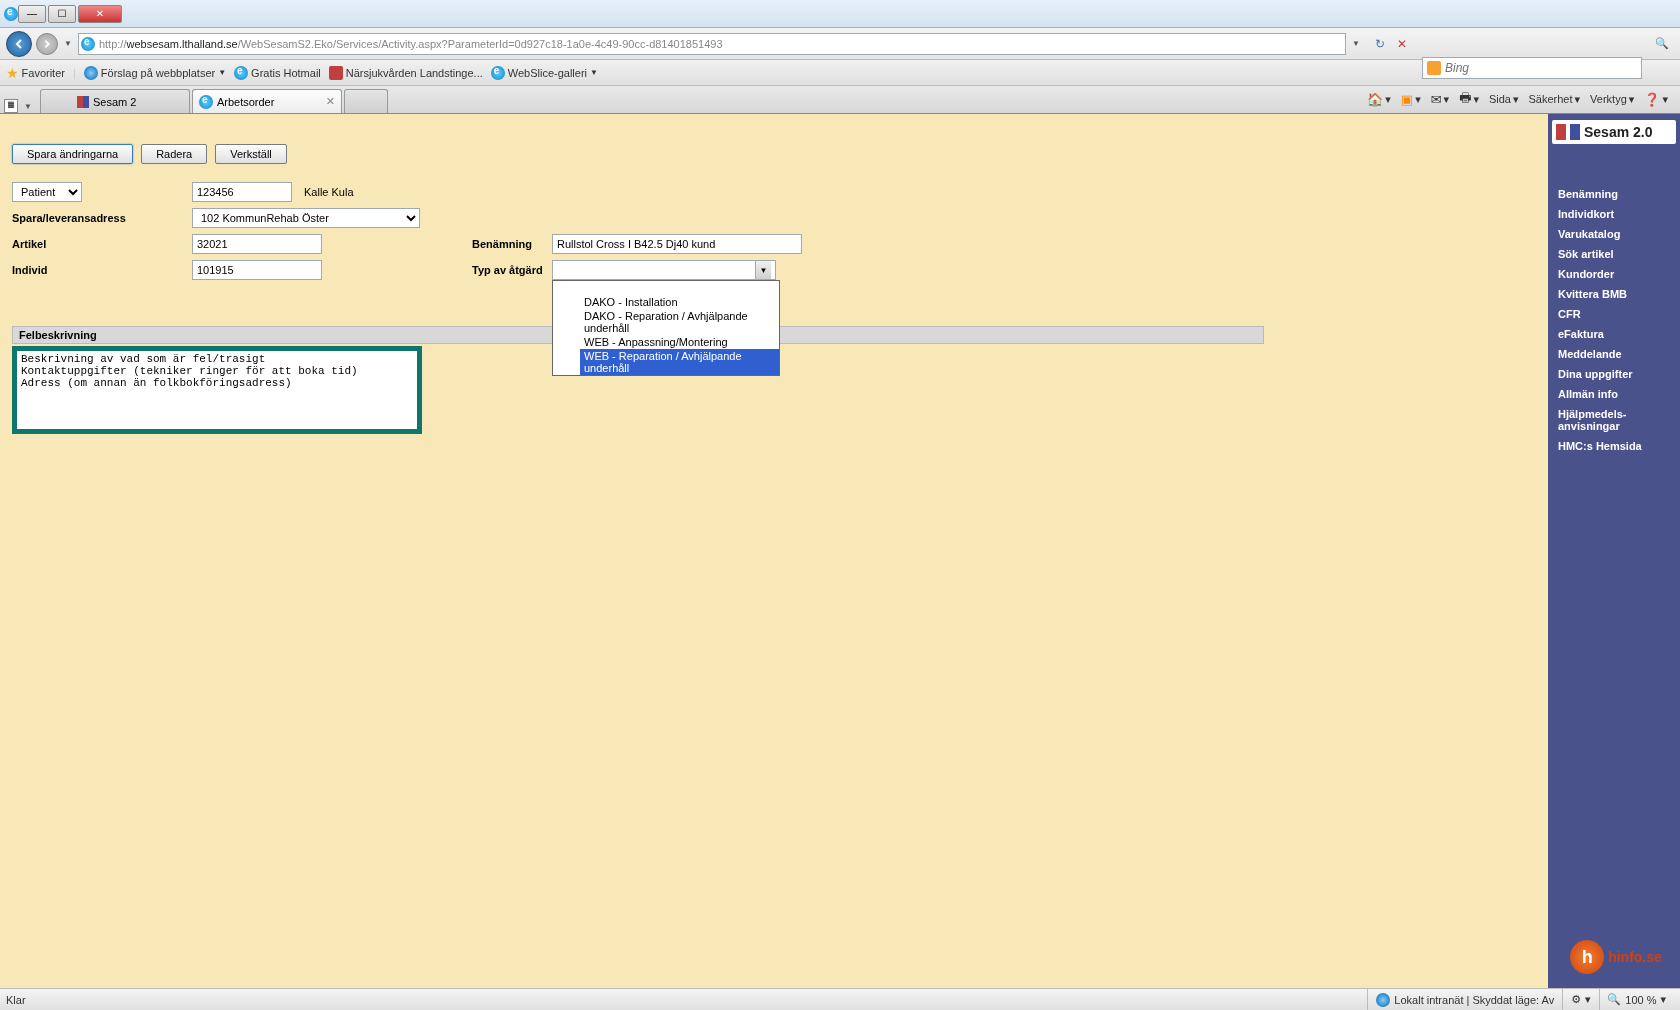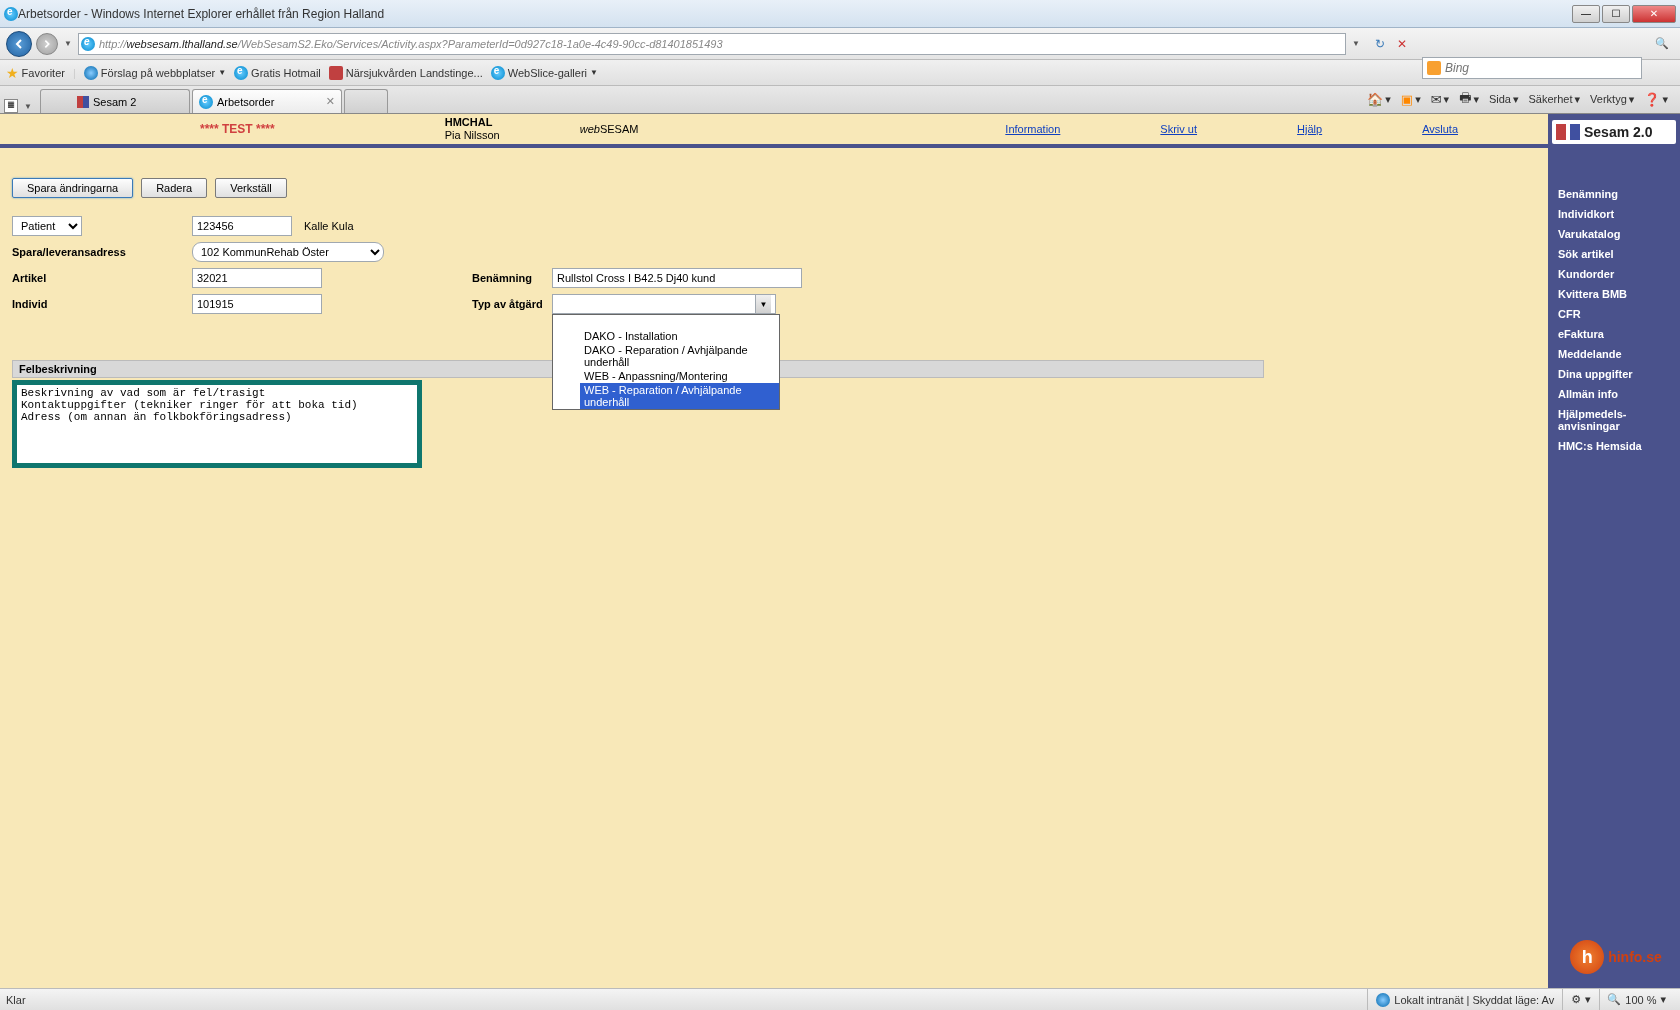--- a/index.html
+++ b/index.html
@@ -12,21 +12,21 @@
 .winbtn { width: 28px; height: 18px; border: 1px solid #888; border-radius: 2px; display: flex; align-items: center; justify-content: center; font-size: 10px; cursor: pointer; }
 .winbtn.min { background: linear-gradient(#f0f0f0, #d0d0d0); }
 .winbtn.max { background: linear-gradient(#f0f0f0, #d0d0d0); }
 .winbtn.close { background: linear-gradient(#e88, #c33); color: #fff; width: 44px; }
 
 
 .navbar { height: 32px; background: linear-gradient(#f4f4f4, #e4e4e4); display: flex; align-items: center; padding: 0 6px; border-bottom: 1px solid #bbb; gap: 4px; }
 .navbtn { width: 26px; height: 26px; border-radius: 50%; background: radial-gradient(#5a9ed8, #2060a0); border: 1px solid #1a4a7a; display: flex; align-items: center; justify-content: center; color: #fff; cursor: pointer; }
 .navbtn.fwd { background: radial-gradient(#d0d0d0, #a0a0a0); border-color: #888; width: 22px; height: 22px; }
 .dropdown-arrow { font-size: 8px; color: #555; cursor: pointer; padding: 0 2px; }
-.addrbar { flex: 1; height: 22px; border: 1px solid #a0a8b0; background: #fff; display: flex; align-items: center; padding: 0 2px; font-style: italic; }
+.addrbar { flex: 1; height: 22px; border: 1px solid #a0a8b0; background: #fff; display: flex; align-items: center; padding: 0 2px; }
 .addr-btns { display: flex; align-items: center; gap: 2px; margin-left: 4px; }
 .addr-ico { width: 20px; height: 20px; display: flex; align-items: center; justify-content: center; cursor: pointer; font-size: 12px; }
 .refresh { color: #3a7ab8; }
 .stop { color: #c33; }
 .searchbar { width: 220px; height: 22px; border: 1px solid #a0a8b0; background: #fff; display: flex; align-items: center; padding: 0 4px; margin-left: 6px; margin-top: 48px; }
 .searchbar .bing-icon { width: 14px; height: 14px; background: #f8a030; border-radius: 2px; margin-right: 4px; }
 .searchbar input { border: none; flex: 1; font-size: 12px; outline: none; font-style: italic; color: #888; }
 .mag { width: 24px; height: 22px; display: flex; align-items: center; justify-content: center; cursor: pointer; color: #555; margin-left: 4px; }
 
 
@@ -64,21 +64,21 @@
 .form-area { padding: 30px 10px 10px 12px; }
 .btnrow { display: flex; gap: 8px; margin-bottom: 18px; }
 .btn { padding: 3px 14px; border: 1px solid #7a7a7a; background: linear-gradient(#fdfdfd, #e0e0e0); cursor: pointer; font-size: 11px; border-radius: 2px; }
 .btn.primary { border: 1px solid #3a7ab8; box-shadow: 0 0 2px #5a9ed8; }
 
 .form-row { display: flex; align-items: center; margin-bottom: 6px; }
 .form-label { width: 180px; font-size: 11px; font-weight: bold; }
 .sel, .inp { border: 1px solid #a0a8b0; background: #fff; font-size: 11px; padding: 2px 4px; height: 20px; }
 .sel { width: 70px; }
 .inp { width: 130px; }
-.sel-wide { width: 192px; border-radius: 9px; }
+.sel-wide { width: 228px; }
 .name-label { margin-left: 12px; font-size: 11px; }
 
 .two-col { display: flex; gap: 60px; }
 .col-left { width: 400px; }
 .col-right { }
 .inp-wide { width: 250px; }
 
 
 .dd-wrap { position: relative; }
 .dd-input { width: 224px; height: 20px; border: 1px solid #a0a8b0; background: #fff; display: flex; align-items: center; padding: 0 4px; cursor: pointer; }
@@ -115,21 +115,20 @@
 .sesam-ico { display: flex; }
 .sesam-ico .a { width: 6px; height: 12px; background: #c04040; }
 .sesam-ico .b { width: 6px; height: 12px; background: #4050a0; }
 svg { display: block; }
 </style>
 </head>
 <body>
 
 <div class="titlebar">
   <span class="ie-e"></span>
-  <span class="title">Arbetsorder - Windows Internet Explorer erhållet från Region Halland</span>
   <div class="winbtns">
     <div class="winbtn min">—</div>
     <div class="winbtn max">☐</div>
     <div class="winbtn close">✕</div>
   </div>
 </div>
 
 <div class="navbar">
   <div class="navbtn">
     <svg width="12" height="12" viewBox="0 0 12 12">
@@ -212,36 +211,20 @@
     <span class="tt"><span class="ico">🖶</span>▾</span>
     <span class="tt"><span>Sida</span> ▾</span>
     <span class="tt"><span>Säkerhet</span> ▾</span>
     <span class="tt"><span>Verktyg</span> ▾</span>
     <span class="tt"><span class="ico" style="color:#06c">❓</span>▾</span>
   </div>
 </div>
 
 <div class="content">
   <div class="main">
-    <div class="app-header">
-      <span class="test-label">**** TEST ****</span>
-      <div class="hdr-col">
-        <div class="l1">HMCHAL</div>
-        <div>Pia Nilsson</div>
-      </div>
-      <div class="hdr-brand">
-        <span class="web">web</span><span>SESAM</span>
-      </div>
-      <div class="hdr-links">
-        <a>Information</a>
-        <a>Skriv ut</a>
-        <a>Hjälp</a>
-        <a>Avsluta</a>
-      </div>
-    </div>
 
     <div class="form-area">
       <div class="btnrow">
         <button class="btn primary">Spara ändringarna</button>
         <button class="btn">Radera</button>
         <button class="btn">Verkställ</button>
       </div>
 
       <div class="form-row">
         <div style="width:180px">

